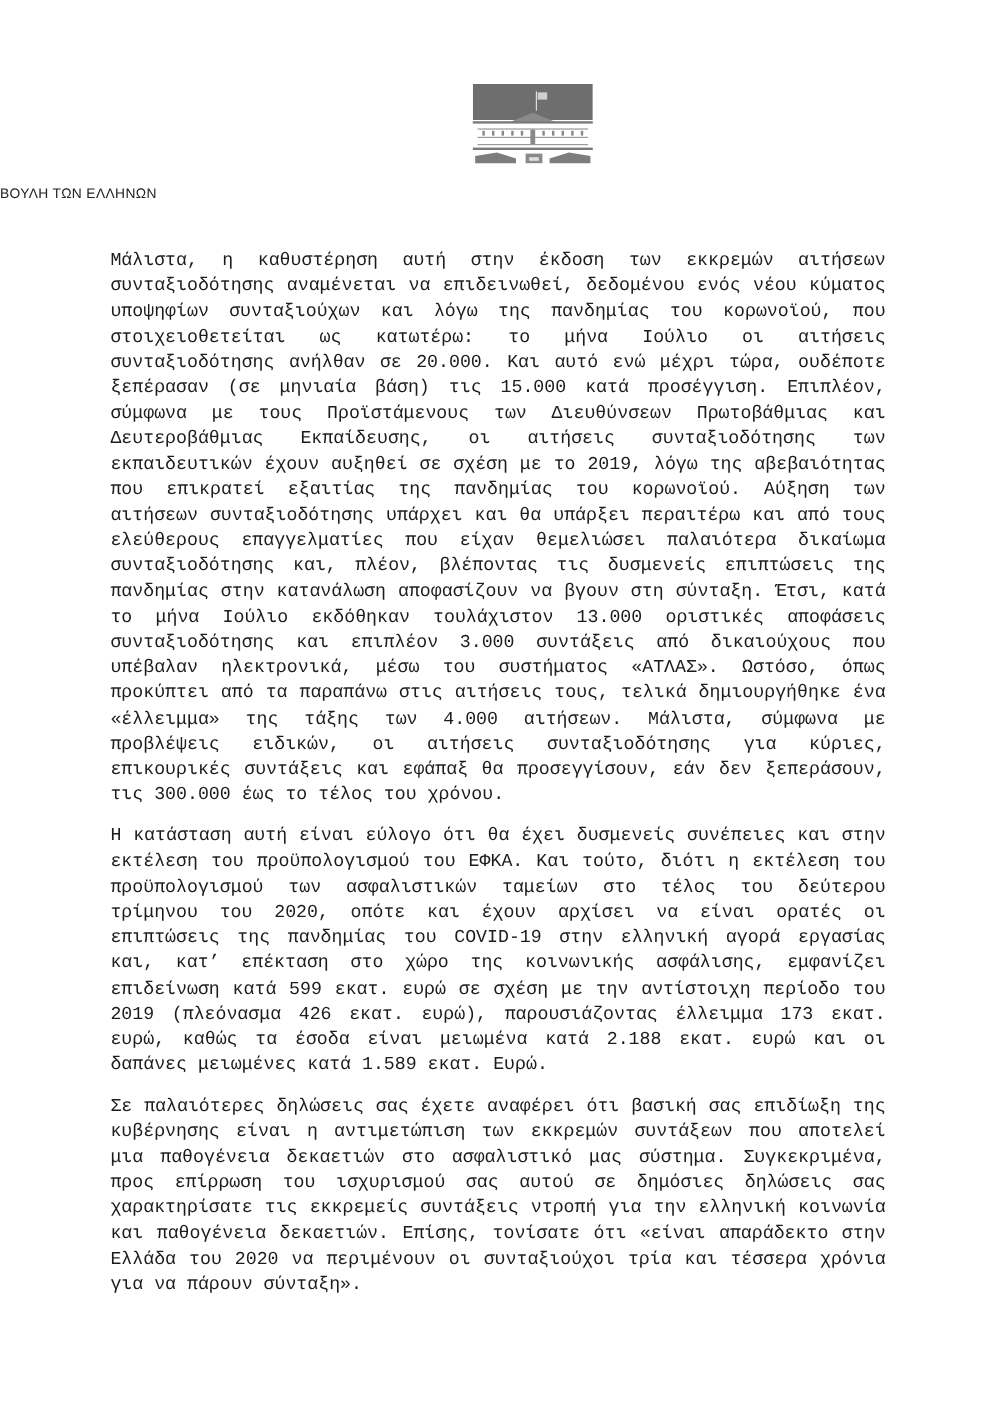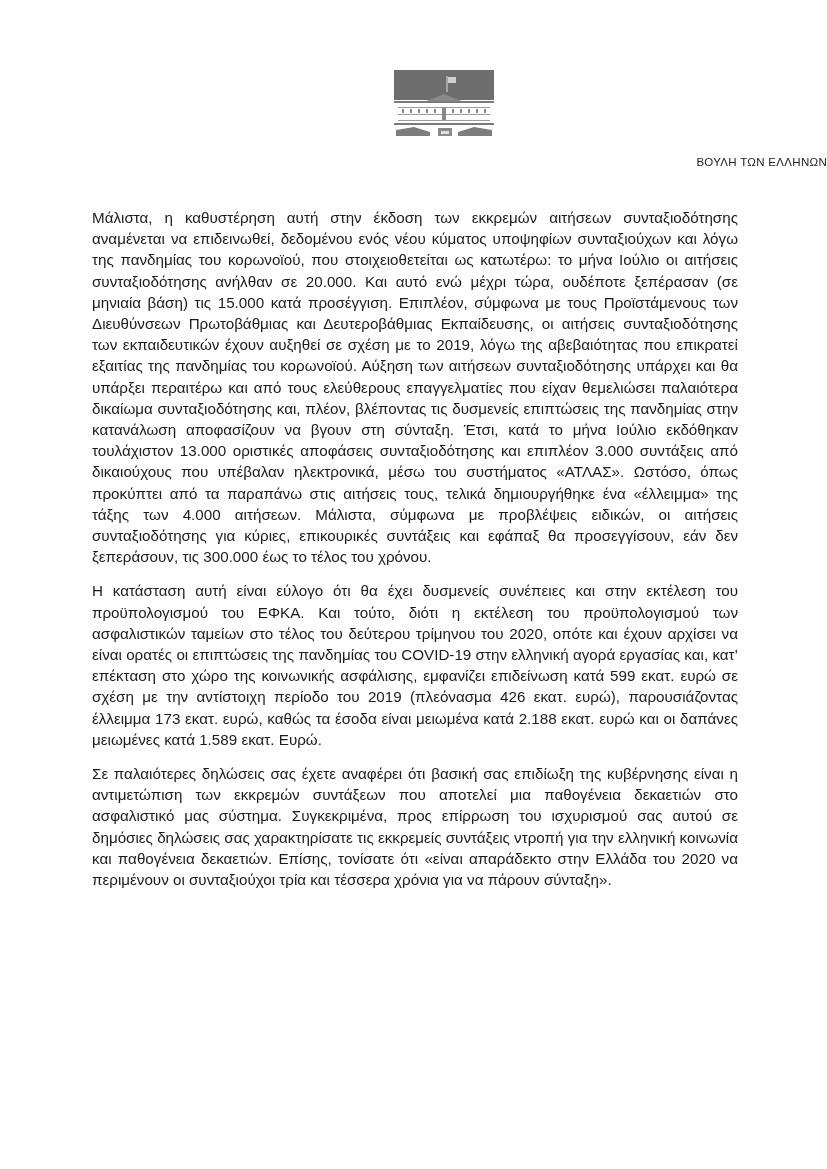--- a/index.html
+++ b/index.html
@@ -5,29 +5,29 @@
     html, body { margin: 0; padding: 0; background: #ffffff; }
     body {
       width: 827px; height: 1169px; position: relative; overflow: hidden;
       font-family: "Liberation Sans", "DejaVu Sans", sans-serif;
       color: #1a1a1a;
     }
     .logo {
       position: absolute; left: 394px; top: 70px; width: 100px; height: 68px;
     }
     .header-text {
-      position: absolute; left: 0; top: 156px; width: 827px; text-align: right;
+      position: absolute; left: 0; top: 156px; width: 827px; text-align: left;
       font-size: 11.5px; letter-spacing: 0.3px; color: #222;
     }
     .content {
       position: absolute; left: 92px; top: 207px; width: 646px;
       font-size: 15.2px; line-height: 21.2px; text-align: justify;
       color: #1c1c1c;
     }
-    .content p { margin: 0 0 13px 0; }
+    .content p { margin: 0 0 13px 0; font-family: Liberation Mono, monospace; }
   </style>
 </head>
 <body>
 
 <div class="logo">
   <svg width="100" height="68" viewBox="0 0 100 68" xmlns="http://www.w3.org/2000/svg">
     <rect x="0" y="0" width="100" height="30" fill="#6e6e6e"></rect>
     <line x1="53" y1="6" x2="53" y2="22" stroke="#ddd" stroke-width="1"></line>
     <rect x="54" y="7" width="8" height="6" fill="#cfcfcf"></rect>
     <polygon points="30,32 50,24 70,32" fill="#8a8a8a"></polygon>

